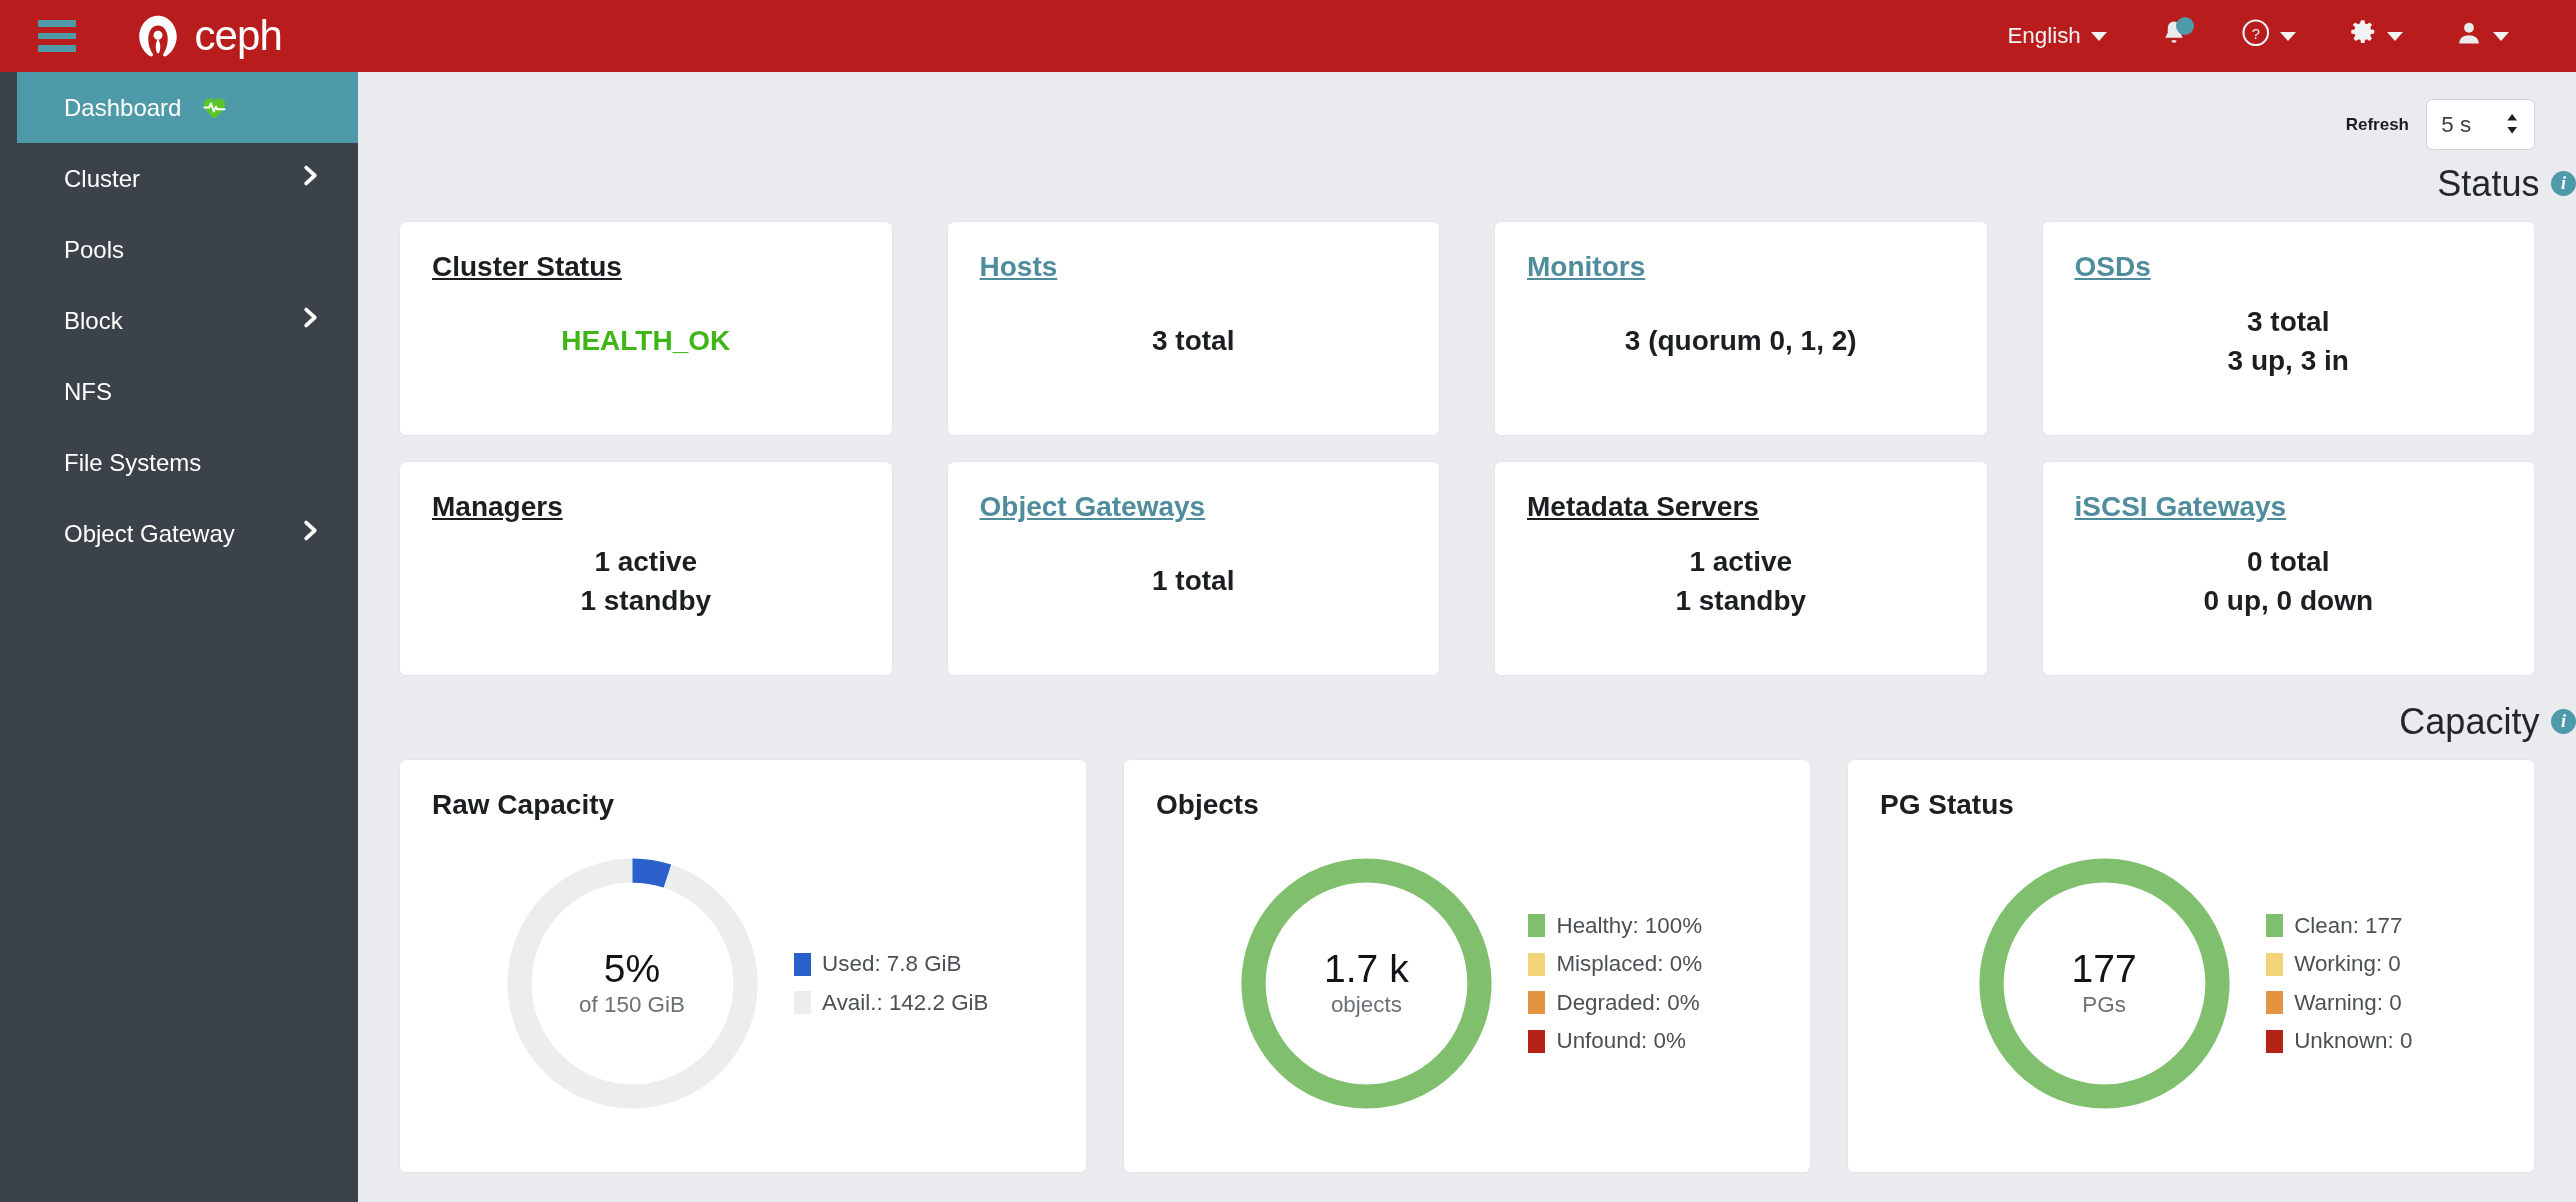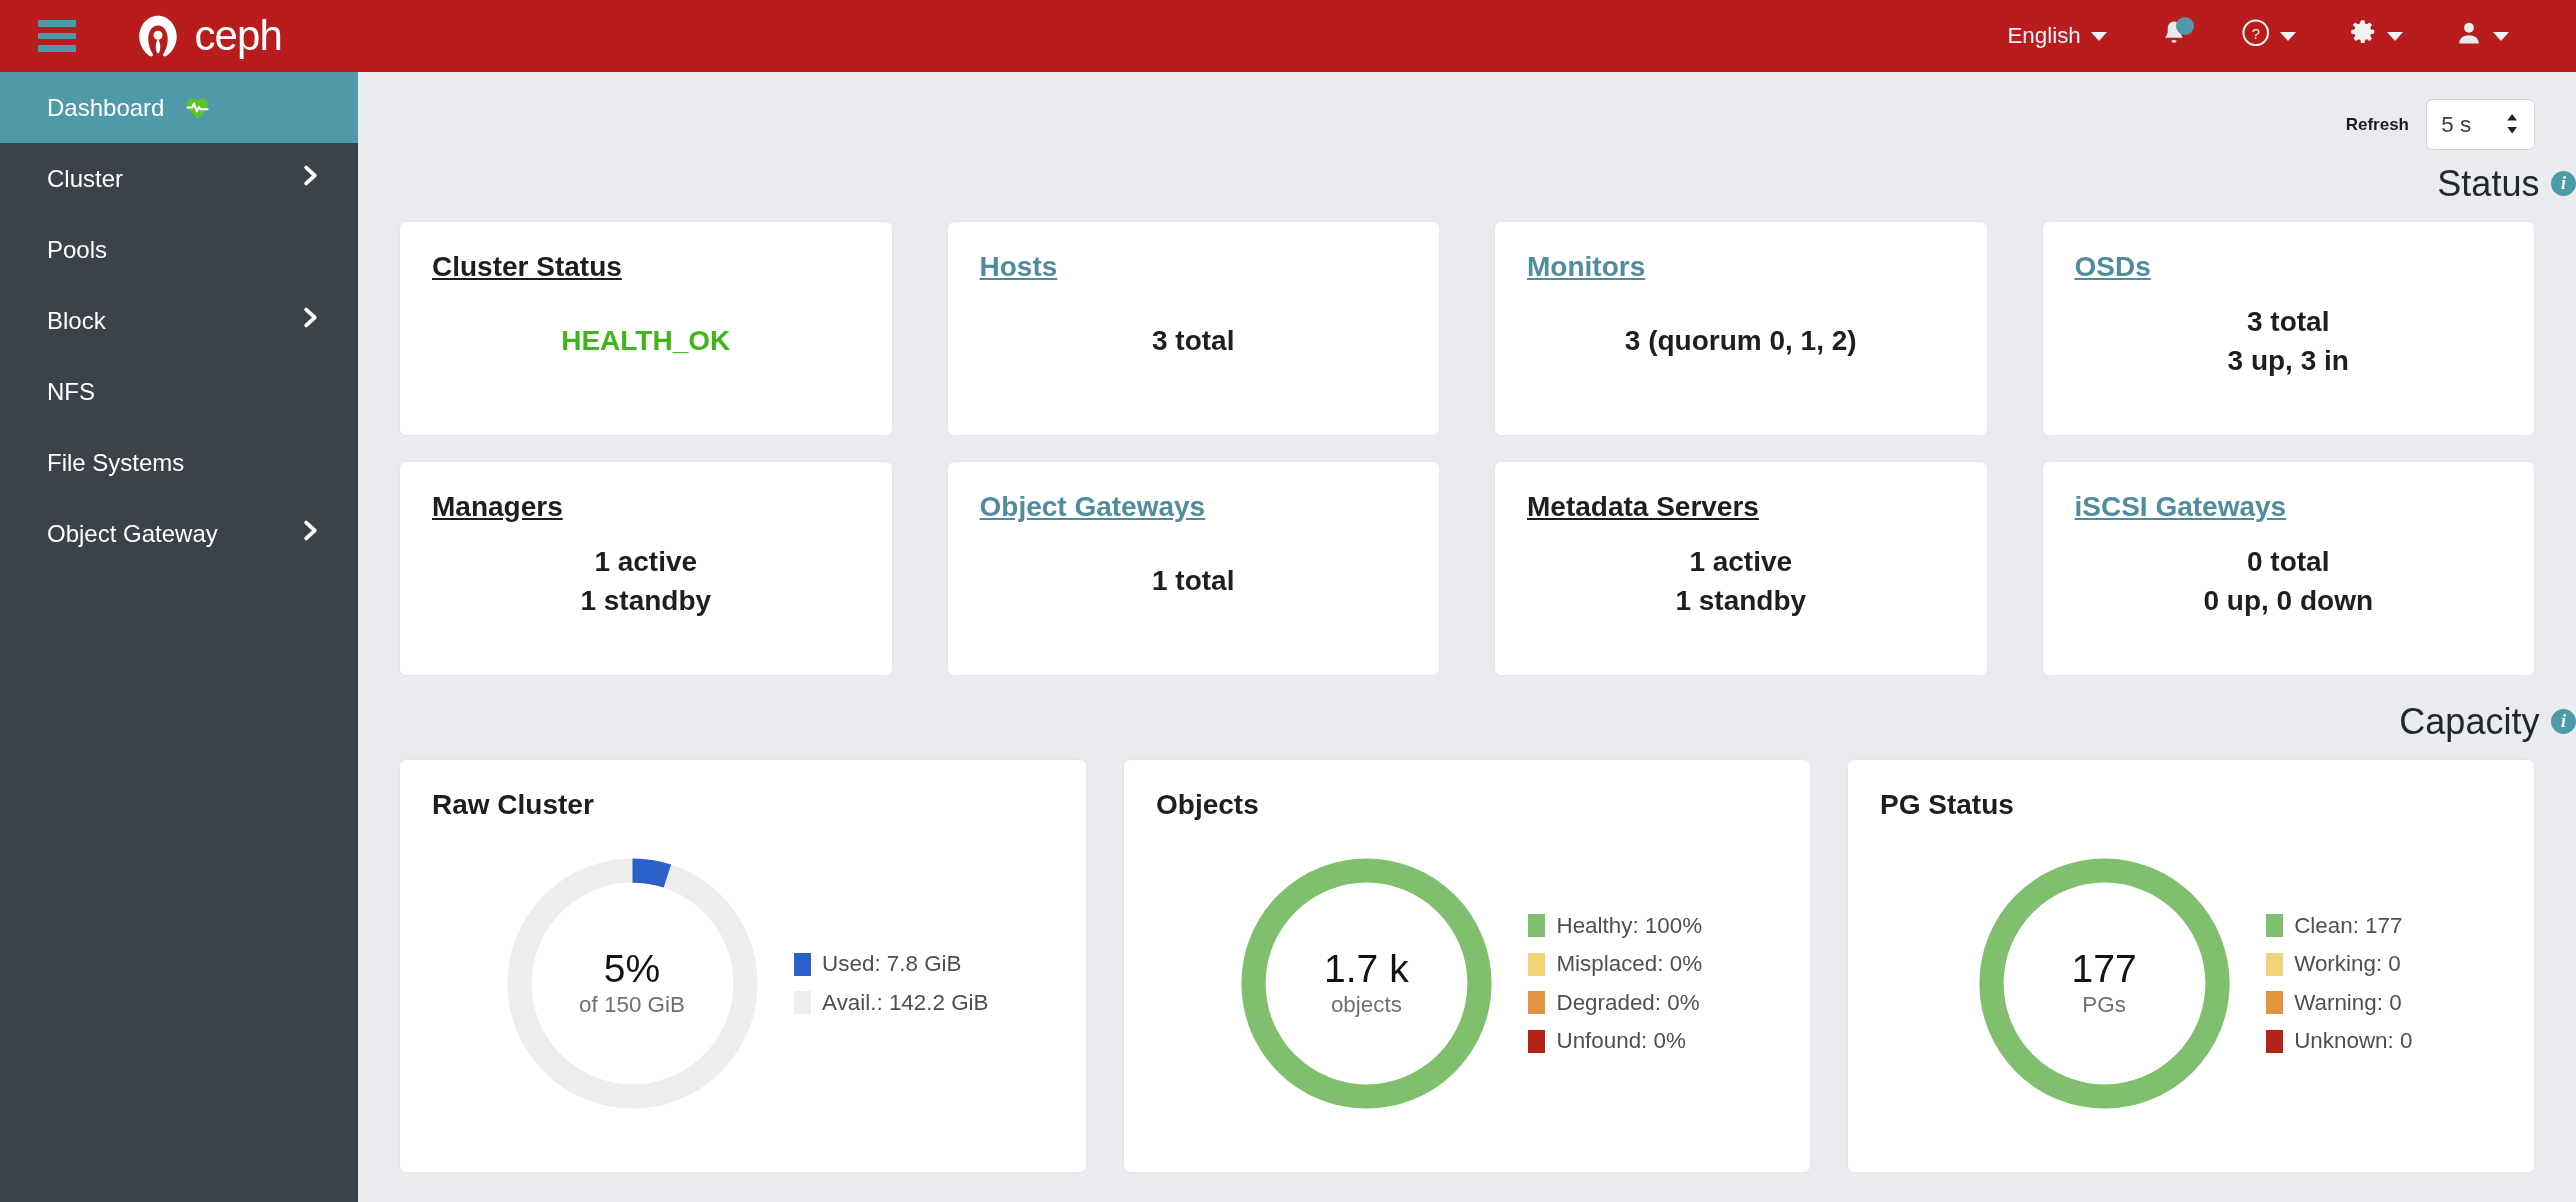--- a/index.html
+++ b/index.html
@@ -59,20 +59,21 @@
     width: 358px; height: 1131px;
     background: #3b4249;
     z-index: 15;
   }
   .side-item {
     height: 71px;
     display: flex; align-items: center;
     padding-left: 47px; padding-right: 36px;
     color: #ffffff; font-size: 24px;
     cursor: pointer;
+    margin-left: 17px;
   }
   .side-item.active { background: #4f9aa8; }
   .side-item .chev { margin-left: auto; }
   .heart-icon { margin-left: 19.7px; display: inline-flex; }
 
   
   .content {
     position: absolute; top: 72px; left: 358px;
     width: 2218px; height: 1131px;
     background: #e9ebee;
@@ -365,21 +366,21 @@
   </div>
 
   <div class="section-head">
     <span class="section-title">Capacity</span>
     <span class="info-icon">i</span>
   </div>
 
   <div class="cap-row">
 
     <div class="cap-card">
-      <div class="cap-title">Raw Cluster</div>
+      <div class="cap-title">Raw Capacity</div>
       <div class="cap-body">
         <div class="donut-wrap">
           <svg viewBox="0 0 100 100" width="269" height="269">
             <circle cx="50" cy="50" r="42" fill="none" stroke="#eceded" stroke-width="9"></circle>
             <circle cx="50" cy="50" r="42" fill="none" stroke="#2b5fc9" stroke-width="9" stroke-dasharray="13.19 250.7" transform="rotate(-90 50 50)"></circle>
           </svg>
           <div class="donut-center">
             <div class="donut-big">5%</div>
             <div class="donut-sub">of 150 GiB</div>
           </div>

